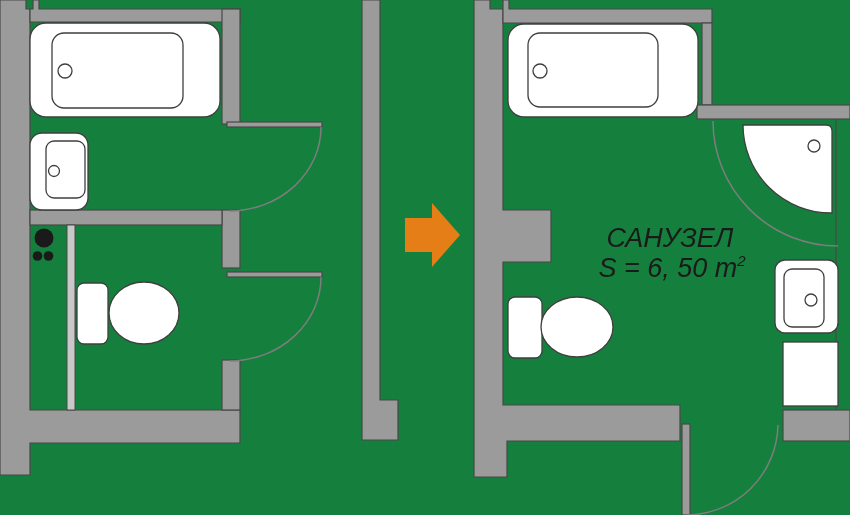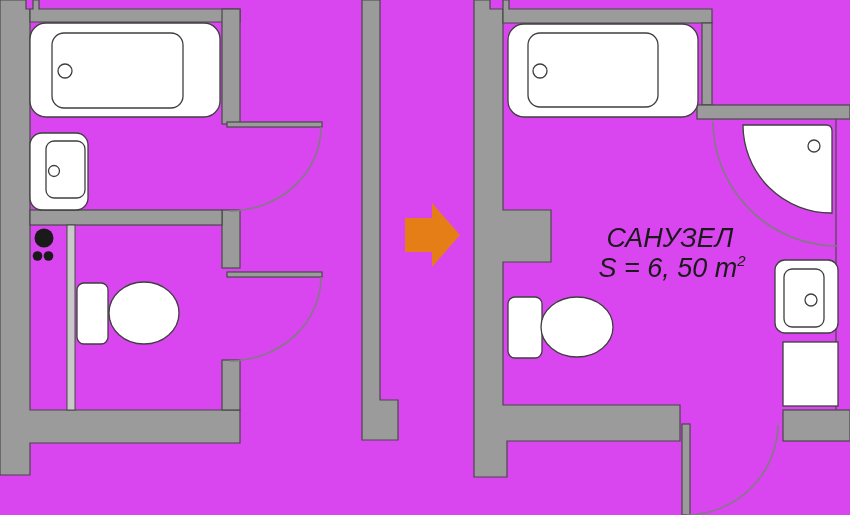--- a/index.html
+++ b/index.html
@@ -1,19 +1,19 @@
 <!DOCTYPE html>
 <html><head>
 <meta charset="utf-8">
 <style>
   html,body{margin:0;padding:0;background:#ffffff;}
   .stage{
     position:relative;
     width:850px;height:515px;
-    background:#d946ef;
+    background:#15803d;
     overflow:hidden;
     font-family:"Liberation Sans", sans-serif;
   }
   svg{display:block;}
   .room-label{
     font-family:"Liberation Sans", sans-serif;
     font-style:italic;
     font-size:27px;
     fill:#1a1a1a;
     text-anchor:middle;

